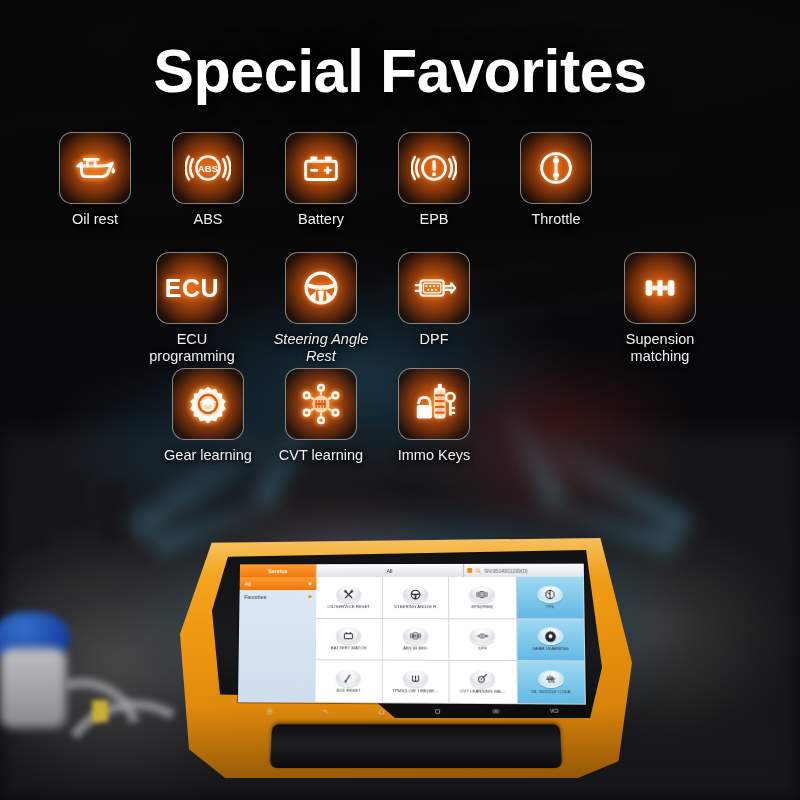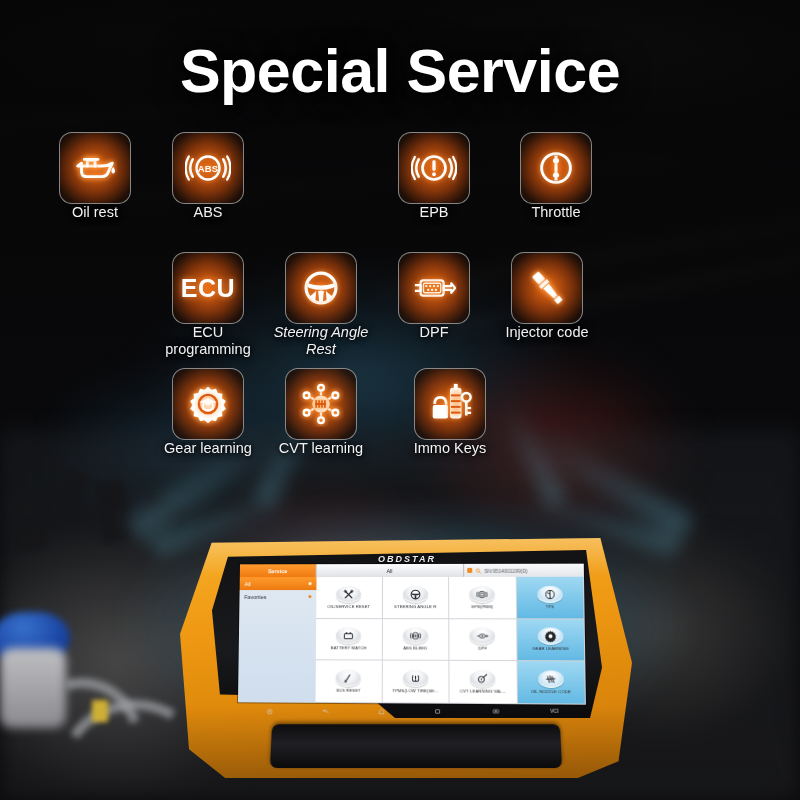--- a/index.html
+++ b/index.html
@@ -125,20 +125,21 @@
 
   .ecu-text {
     position:relative; z-index:2;
     font-size:25px; font-weight:bold; color:#fff;
     letter-spacing:0.5px;
     text-shadow:0 0 6px rgba(255,150,60,.9);
     font-family:"Liberation Sans", sans-serif;
   }
 
   .caption {
+    margin-top:7px;
     font-size:14.5px; color:#f2f2f4;
     line-height:1.15;
     text-shadow:0 1px 4px rgba(0,0,0,.95), 0 0 10px rgba(0,0,0,.8);
     font-family:"Liberation Sans", sans-serif;
   }
 
   
   #tablet { position:absolute; z-index:7; left:168px; top:524px; width:478px; height:276px; }
 
   
@@ -296,21 +297,21 @@
   <div class="shaft" style="left:120px;top:470px;width:170px;height:26px;transform:rotate(-34deg);"></div>
   <div class="shaft" style="left:150px;top:510px;width:150px;height:22px;transform:rotate(-20deg);"></div>
   <div class="shaft" style="left:520px;top:470px;width:180px;height:26px;transform:rotate(30deg) scaleX(-1);"></div>
   <div class="shaft" style="left:520px;top:512px;width:160px;height:22px;transform:rotate(17deg) scaleX(-1);"></div>
   <div class="shaft" style="left:230px;top:440px;width:120px;height:20px;transform:rotate(-62deg);"></div>
   <div class="shaft" style="left:470px;top:440px;width:120px;height:20px;transform:rotate(62deg) scaleX(-1);"></div>
 
   <div class="bg-vign"></div>
 </div>
 
-<div id="headline">Special Service</div>
+<div id="headline">Special Favorites</div>
 
 <div id="grid">
     <div class="cell" style="left: 35px; top: 132px;">
       <div class="tile solid">
         <div class="glow"></div>
         <span>
           <svg width="46" height="46" viewBox="0 0 48 48">
             <g fill="none" stroke="#ffffff" stroke-width="3.1" stroke-linejoin="round" stroke-linecap="round">
               <path d="M6 22 L10 19 L10 28 Q10 33 15 33 L31 33 Q36 33 38 28 L42 19 Q37 22 31 22 L12 22 Z"></path>
               <path d="M16 22 L16 16 L24 16 L24 22"></path>
@@ -330,20 +331,36 @@
             <circle cx="24" cy="24" r="12" fill="none" stroke="#ffffff" stroke-width="2.6"></circle>
             <path d="M8 15 a18 18 0 0 0 0 18" fill="none" stroke="#ffffff" stroke-width="2.8" stroke-linecap="round"></path>
             <path d="M4 12 a23 23 0 0 0 0 24" fill="none" stroke="#ffffff" stroke-width="2.4" stroke-linecap="round"></path>
             <path d="M40 15 a18 18 0 0 1 0 18" fill="none" stroke="#ffffff" stroke-width="2.8" stroke-linecap="round"></path>
             <path d="M44 12 a23 23 0 0 1 0 24" fill="none" stroke="#ffffff" stroke-width="2.4" stroke-linecap="round"></path>
             <text x="24" y="28" font-size="10" font-weight="bold" fill="#ffffff" text-anchor="middle" font-family="Liberation Sans">ABS</text>
           </svg>
         </span>
       </div>
       <div class="caption">ABS</div>
+    </div>
+    <div class="cell" style="left: 261px; top: 132px;">
+      <div class="tile solid">
+        <div class="glow"></div>
+        <span>
+          <svg width="46" height="46" viewBox="0 0 48 48">
+            <rect x="8" y="17" width="32" height="19" rx="2.5" fill="none" stroke="#ffffff" stroke-width="3"></rect>
+            <rect x="13" y="12" width="7" height="5" fill="#ffffff"></rect>
+            <rect x="28" y="12" width="7" height="5" fill="#ffffff"></rect>
+            <rect x="13" y="25" width="8" height="2.8" fill="#ffffff"></rect>
+            <rect x="27" y="25" width="8" height="2.8" fill="#ffffff"></rect>
+            <rect x="29.6" y="22.4" width="2.8" height="8" fill="#ffffff"></rect>
+          </svg>
+        </span>
+      </div>
+      <div class="caption">Battery</div>
     </div>
     <div class="cell" style="left: 374px; top: 132px;">
       <div class="tile solid">
         <div class="glow"></div>
         <span>
           <svg width="46" height="46" viewBox="0 0 48 48">
             <circle cx="24" cy="24" r="12" fill="none" stroke="#ffffff" stroke-width="2.8"></circle>
             <rect x="22.3" y="16" width="3.4" height="11" rx="1.5" fill="#ffffff"></rect>
             <circle cx="24" cy="30.5" r="2" fill="#ffffff"></circle>
             <path d="M8 15 a18 18 0 0 0 0 18" fill="none" stroke="#ffffff" stroke-width="2.8" stroke-linecap="round"></path>
@@ -362,21 +379,21 @@
           <svg width="46" height="46" viewBox="0 0 48 48">
             <circle cx="24" cy="24" r="15" fill="none" stroke="#ffffff" stroke-width="3"></circle>
             <rect x="22.4" y="11" width="3.2" height="26" fill="#ffffff"></rect>
             <ellipse cx="24" cy="16.5" rx="3.2" ry="2.6" fill="#ffffff"></ellipse>
             <ellipse cx="24" cy="31.5" rx="3.2" ry="2.6" fill="#ffffff"></ellipse>
           </svg>
         </span>
       </div>
       <div class="caption">Throttle</div>
     </div>
-    <div class="cell" style="left: 148px; top: 252px;">
+    <div class="cell" style="left: 132px; top: 252px;">
       <div class="tile solid">
         <div class="glow"></div>
         <span class="ecu-text">ECU</span>
       </div>
       <div class="caption">ECU<br>programming</div>
     </div>
     <div class="cell" style="left: 261px; top: 252px; font-style: italic;">
       <div class="tile solid">
         <div class="glow"></div>
         <span>
@@ -407,35 +424,33 @@
               <circle cx="22" cy="26" r="1.2"></circle>
               <circle cx="26" cy="26" r="1.2"></circle>
             </g>
             <path d="M4 21 L10 21 L10 27 L4 27" fill="none" stroke="#ffffff" stroke-width="2.4" stroke-linejoin="round"></path>
             <path d="M34 22 L42 22 L42 19 L46 24 L42 29 L42 26 L34 26 Z" fill="none" stroke="#ffffff" stroke-width="2.2" stroke-linejoin="round"></path>
           </svg>
         </span>
       </div>
       <div class="caption">DPF</div>
     </div>
-    <div class="cell" style="left: 487px; top: 252px;">
-      <div class="tile solid">
-        <div class="glow"></div>
-        <span>
-          <svg width="46" height="46" viewBox="0 0 48 48">
-            <g transform="rotate(-42 24 24)">
-              <rect x="20" y="5" width="9" height="11" rx="1.5" fill="#ffffff"></rect>
-              <rect x="19" y="17" width="11" height="4" fill="#ffffff"></rect>
-              <path d="M20.5 22 L28.5 22 L27 37 L22 37 Z" fill="#ffffff"></path>
-              <rect x="21" y="38" width="7" height="6" rx="1" fill="#ffffff"></rect>
-            </g>
-          </svg>
-        </span>
-      </div>
-      <div class="caption">Injector code</div>
+    <div class="cell" style="left: 600px; top: 252px;">
+      <div class="tile solid">
+        <div class="glow"></div>
+        <span>
+          <svg width="46" height="46" viewBox="0 0 48 48">
+            <rect x="9" y="16" width="7" height="16" rx="2.5" fill="#ffffff"></rect>
+            <rect x="32" y="16" width="7" height="16" rx="2.5" fill="#ffffff"></rect>
+            <rect x="16" y="21.6" width="16" height="4.8" fill="#ffffff"></rect>
+            <rect x="21.4" y="16" width="5.2" height="16" fill="#ffffff"></rect>
+          </svg>
+        </span>
+      </div>
+      <div class="caption">Supension<br>matching</div>
     </div>
     <div class="cell" style="left: 148px; top: 368px;">
       <div class="tile solid">
         <div class="glow"></div>
         <span>
           <svg width="46" height="46" viewBox="0 0 48 48">
             <g fill="#ffffff">
               <path d="M24 6 l3.6 3.2 4.7 -1.1 1.9 4.4 4.8 .9 -.3 4.8 4 2.7 -2.4 4.2 2.4 4.2 -4 2.7 .3 4.8 -4.8 .9 -1.9 4.4 -4.7 -1.1 -3.6 3.2 -3.6 -3.2 -4.7 1.1 -1.9 -4.4 -4.8 -.9 .3 -4.8 -4 -2.7 2.4 -4.2 -2.4 -4.2 4 -2.7 -.3 -4.8 4.8 -.9 1.9 -4.4 4.7 1.1z"></path>
             </g>
             <circle cx="24" cy="24" r="9.5" fill="none" stroke="#d9560c" stroke-width="2.5"></circle>
@@ -473,21 +488,21 @@
               <line x1="22" y1="20" x2="22" y2="28"></line>
               <line x1="25" y1="20" x2="25" y2="28"></line>
               <line x1="28" y1="20" x2="28" y2="28"></line>
               <line x1="18" y1="24" x2="29" y2="24"></line>
             </g>
           </svg>
         </span>
       </div>
       <div class="caption">CVT learning</div>
     </div>
-    <div class="cell" style="left: 390px; top: 368px;">
+    <div class="cell" style="left: 374px; top: 368px;">
       <div class="tile solid">
         <div class="glow"></div>
         <span>
           <svg width="46" height="46" viewBox="0 0 48 48">
             <path d="M8 24 q0 -7 6 -7 q6 0 6 7 l0 2" fill="none" stroke="#ffffff" stroke-width="2.8"></path>
             <rect x="6" y="25" width="16" height="14" rx="2" fill="#ffffff"></rect>
             <rect x="24" y="7" width="12" height="32" rx="3" fill="#ffffff"></rect>
             <g stroke="#d9560c" stroke-width="2">
               <line x1="25" y1="15" x2="35" y2="15"></line>
               <line x1="25" y1="21" x2="35" y2="21"></line>
@@ -505,21 +520,20 @@
       <div class="caption">Immo Keys</div>
     </div>
   </div>
 
 <div id="tablet">
   <div class="dev-glow"></div>
   <div class="shell"></div>
   <div class="shell-edge"></div>
   <div class="handle"></div>
   <div class="bezel"></div>
-  <div class="brand">OBDSTAR</div>
 
   <div class="screen">
     <div class="scr-top">
       <div class="scr-tab tab-side">Service</div>
       <div class="scr-tab">All</div>
       <div class="scr-sn">
         <span class="sn-dot"></span>
         <svg class="sn-mag" viewBox="0 0 12 12">
           <circle cx="5" cy="5" r="3.2" fill="none" stroke="#f08a1a" stroke-width="1.4"></circle>
           <line x1="7.4" y1="7.4" x2="10.5" y2="10.5" stroke="#f08a1a" stroke-width="1.6" stroke-linecap="round"></line>

